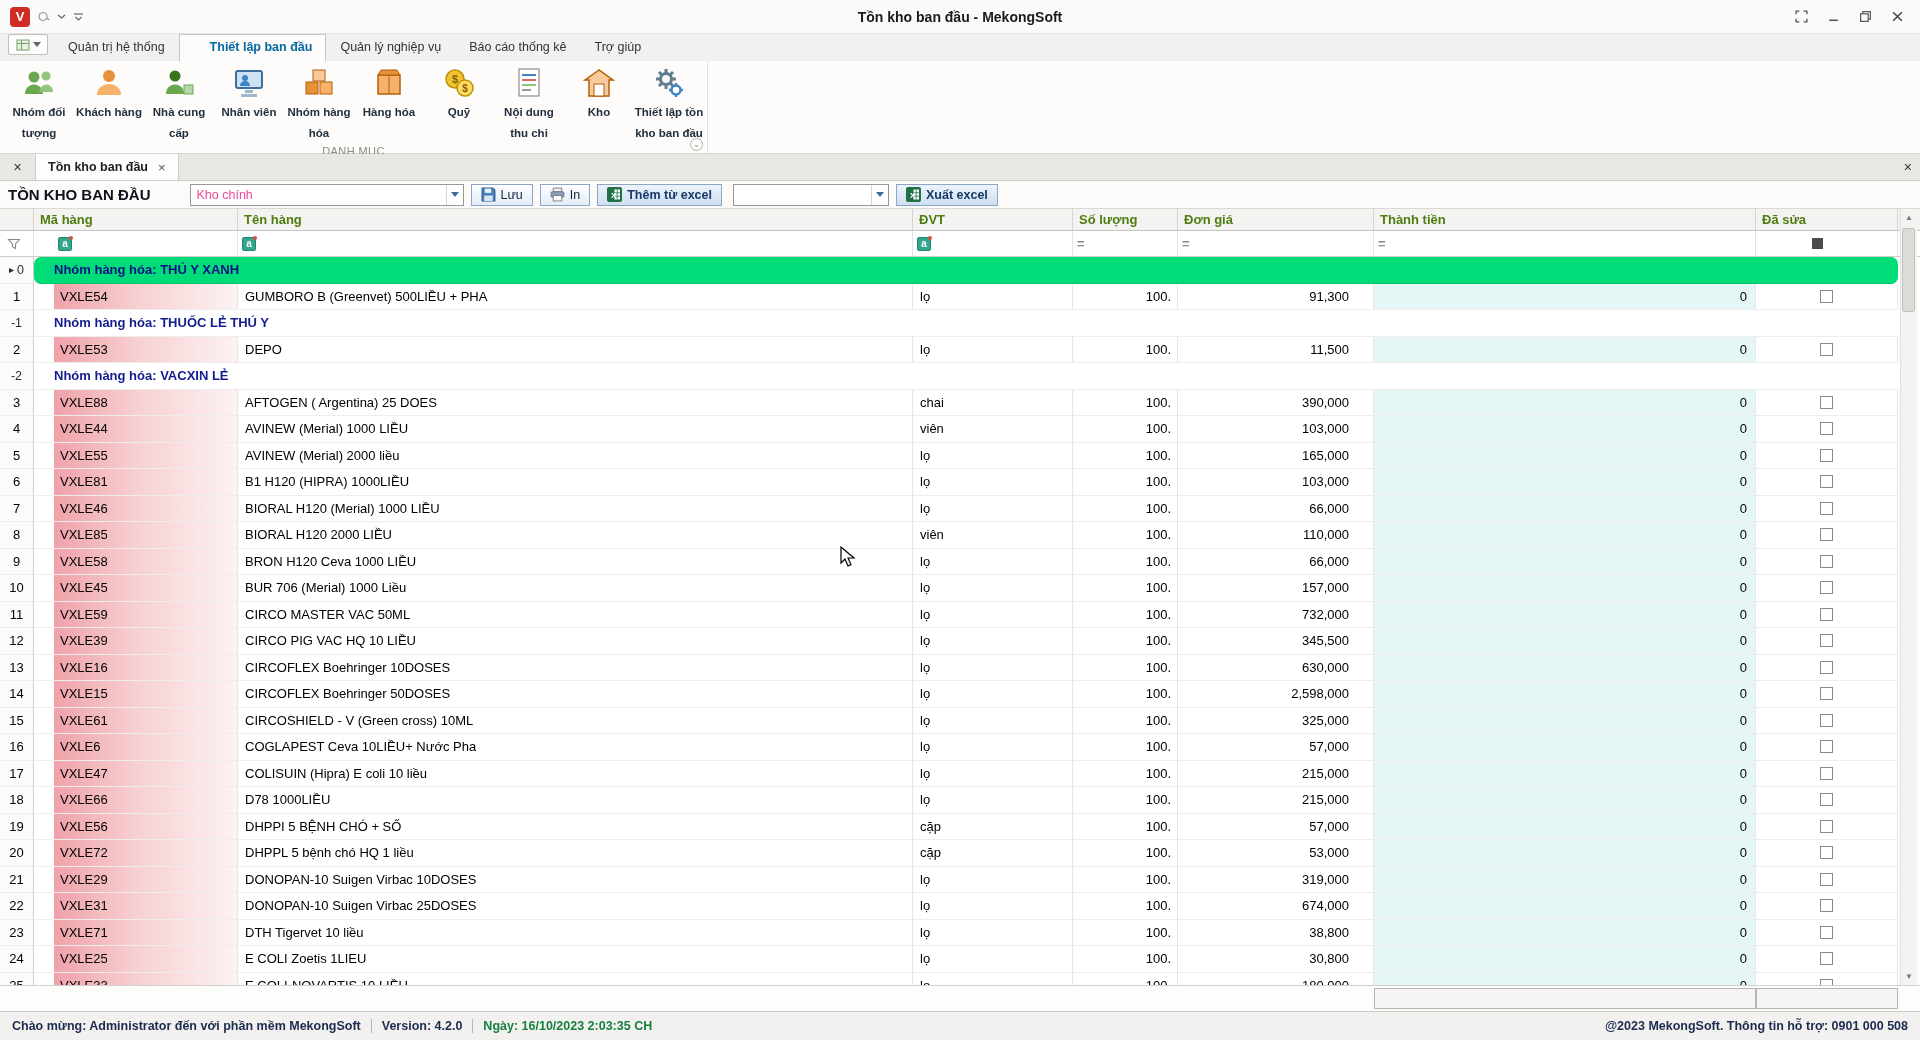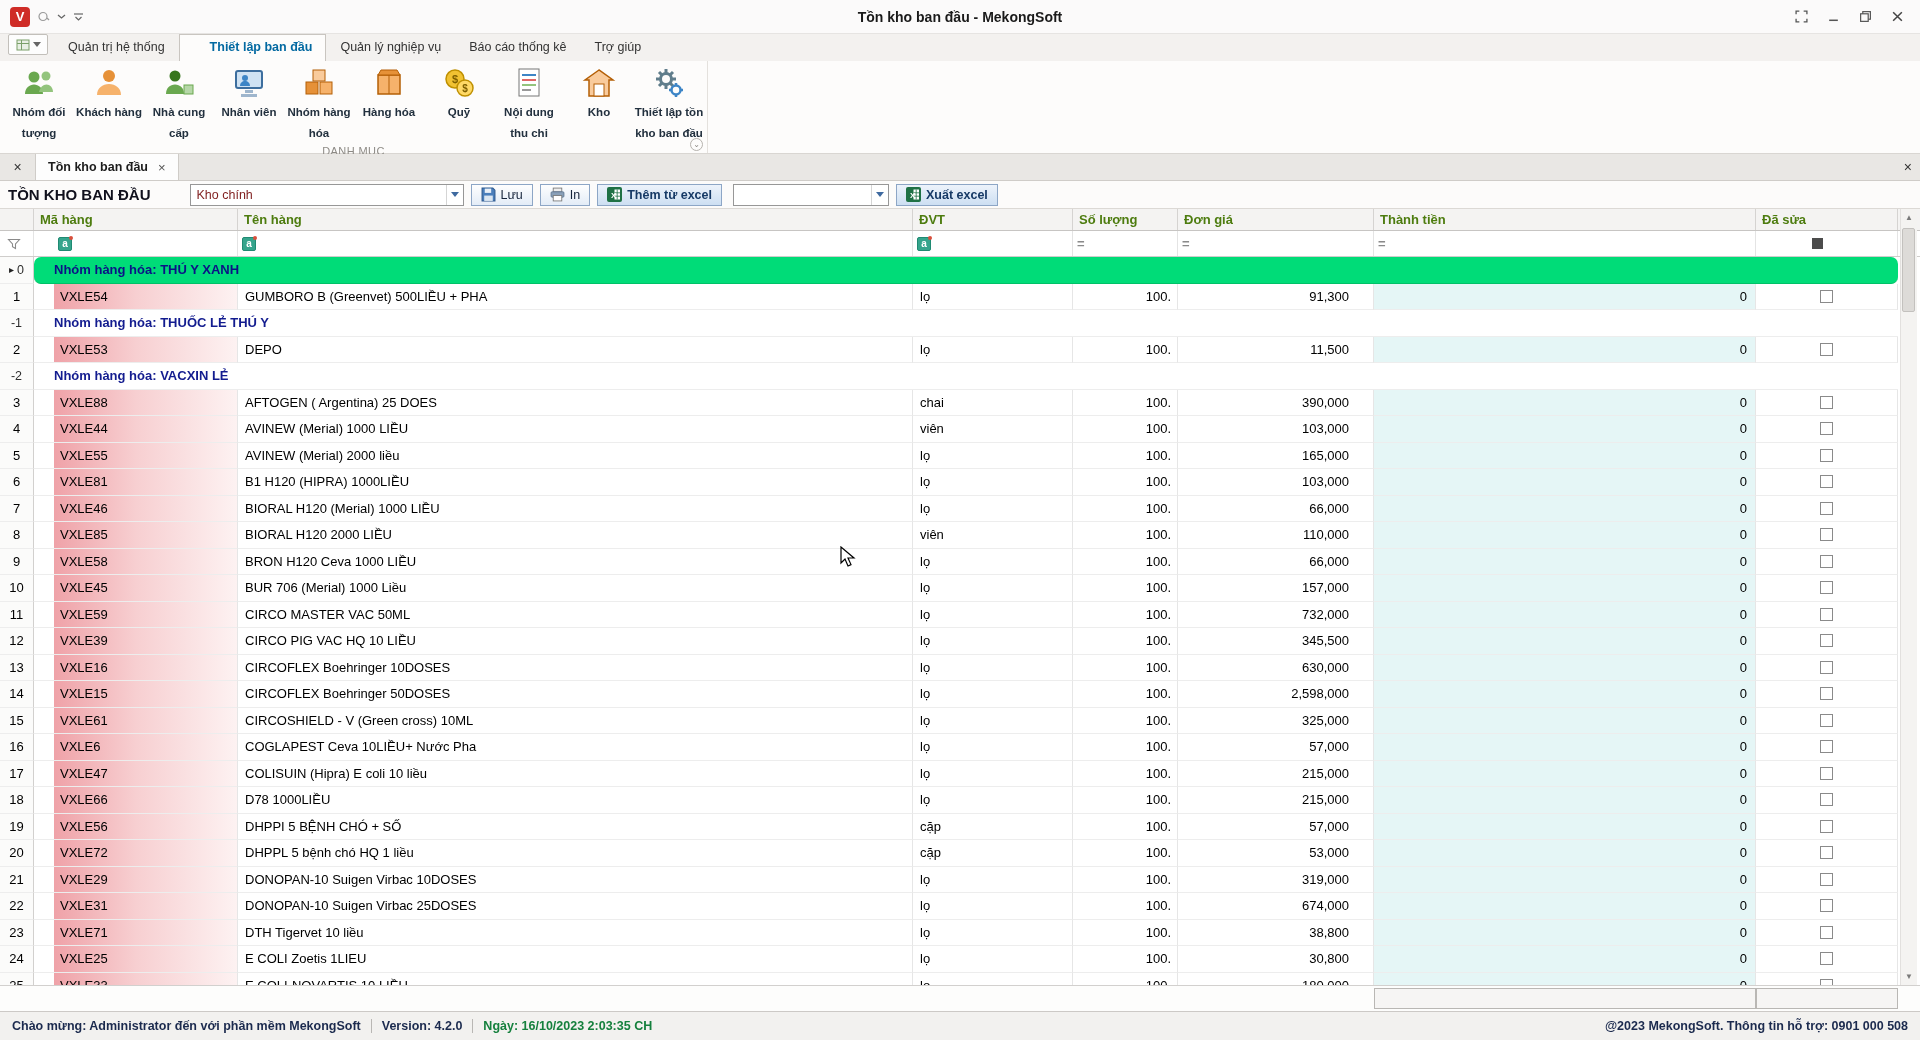--- a/index.html
+++ b/index.html
@@ -36,21 +36,21 @@
   
   .doctabs { height:27px; background:#e9e7e4; border-bottom:1px solid #cfccc8; display:flex; align-items:stretch; position:relative; flex:0 0 auto; }
   .dt-close-left { width:36px; display:flex; align-items:center; justify-content:center; border-right:1px solid #cfccc8; font-size:14px; color:#333; }
   .dtab { background:#fdfdfd; border-right:1px solid #cfccc8; display:flex; align-items:center; gap:10px; padding:0 12px; font-size:12.5px; font-weight:bold; color:#1c1c1c; }
   .dtab .x { font-size:13px; color:#555; font-weight:normal; }
   .dt-close-right { position:absolute; right:8px; top:0; bottom:0; display:flex; align-items:center; font-size:14px; color:#333; }
 
   
   .toolbar { height:28px; background:#fcfbfa; border-bottom:1px solid #dcd9d5; display:flex; align-items:center; padding:0 8px; gap:7px; flex:0 0 auto; }
   .pg-title { font-size:15px; font-weight:bold; color:#10101c; margin-right:32px; white-space:nowrap; }
-  .combo { height:22px; border:1px solid #979797; background:#fff; display:flex; align-items:center; font-size:12.5px; color:#7f1d1d; }
+  .combo { height:22px; border:1px solid #979797; background:#fff; display:flex; align-items:center; font-size:12.5px; color:#ec4899; }
   .combo .val { padding-left:6px; flex:1; white-space:nowrap; overflow:hidden; }
   .combo .carrow { width:17px; height:100%; display:flex; align-items:center; justify-content:center; border-left:1px solid #d5d5d5; }
   .tri-down { width:0; height:0; border-left:4px solid transparent; border-right:4px solid transparent; border-top:5px solid #3f6aa0; }
   .combo.main { width:274px; }
   .combo.secondary { width:156px; margin-left:4px; }
   .tbtn { height:22px; border:1px solid #8da6c6; background:linear-gradient(#fefefe,#e3ecf7); display:flex; align-items:center; gap:5px; padding:0 9px; font-size:12.5px; color:#15233a; white-space:nowrap; }
   .tbtn svg { width:15px; height:15px; }
   .tbtn.excel { font-weight:bold; color:#173a66; background:linear-gradient(#edf3fb,#cddff2); }
 
   

